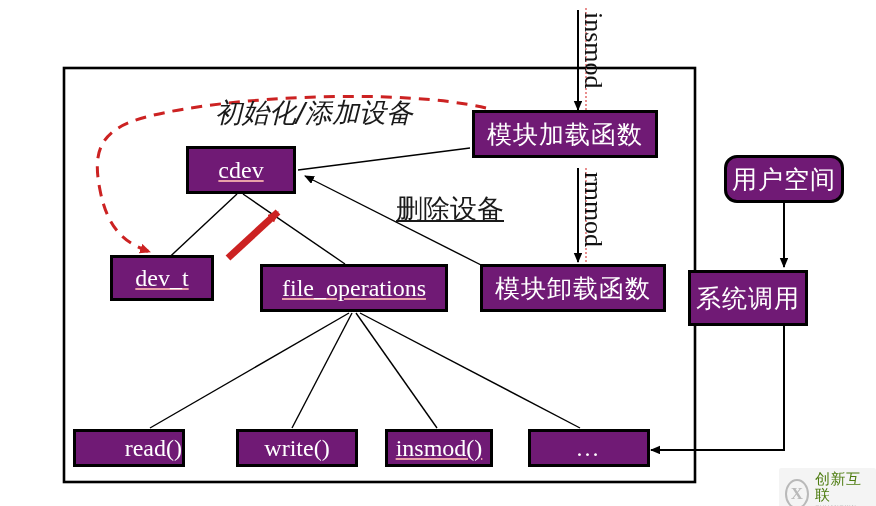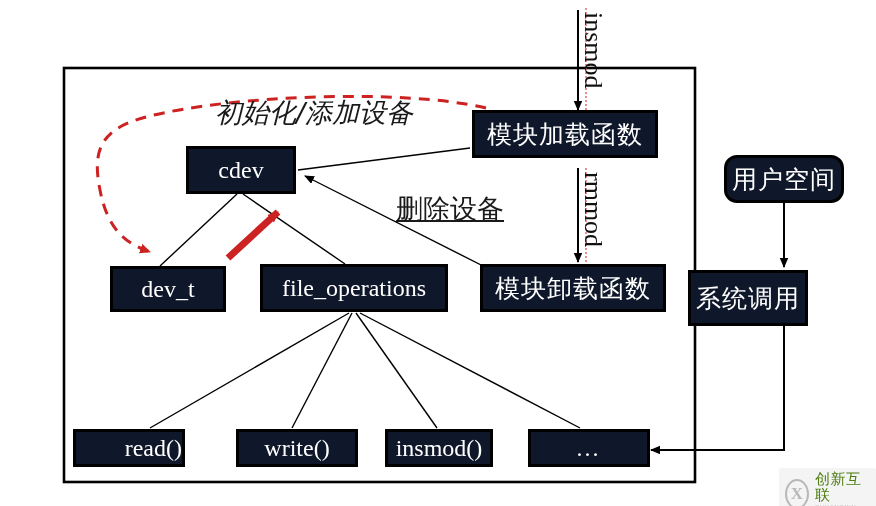--- a/index.html
+++ b/index.html
@@ -21,21 +21,21 @@
     position: absolute;
     left: 0;
     top: 0;
     width: 876px;
     height: 506px;
     pointer-events: none;
   }
   .node {
     position: absolute;
     box-sizing: border-box;
-    background: #0f172a;
+    background: #701a75;
     border: 3px solid #000000;
     color: #ffffff;
     display: flex;
     align-items: center;
     justify-content: center;
     text-align: center;
     line-height: 1;
   }
   .node .lbl {
     display: inline-block;
@@ -44,20 +44,21 @@
   .cn {
     font-family: "DejaVu Sans", sans-serif;
     font-size: 25px;
     letter-spacing: 1px;
   }
   .code {
     font-family: "Liberation Serif", serif;
     font-size: 24px;
   }
   .code.ul {
+    text-decoration: underline;
     text-decoration-color: #e8a0a8;
     text-align: right;
   }
   .dots {
     font-family: "Liberation Serif", serif;
     font-size: 24px;
     letter-spacing: 3px;
   }
   .caption {
     position: absolute;
@@ -174,21 +175,21 @@
   </div>
 
   <div class="node" style="left:480px; top:264px; width:186px; height:48px;">
     <span class="lbl cn">模块卸载函数</span>
   </div>
 
   <div class="node" style="left:186px; top:146px; width:110px; height:48px;">
     <span class="lbl code ul">cdev</span>
   </div>
 
-  <div class="node" style="left:110px; top:266px; width:116px; height:46px;">
+  <div class="node" style="left:110px; top:255px; width:104px; height:46px;">
     <span class="lbl code ul">dev_t</span>
   </div>
 
   <div class="node" style="left:260px; top:264px; width:188px; height:48px;">
     <span class="lbl code ul">file_operations</span>
   </div>
 
   <div class="node" style="left:73px; top:429px; width:112px; height:38px;justify-content:flex-end;">
     <span class="lbl code">read()</span>
   </div>

